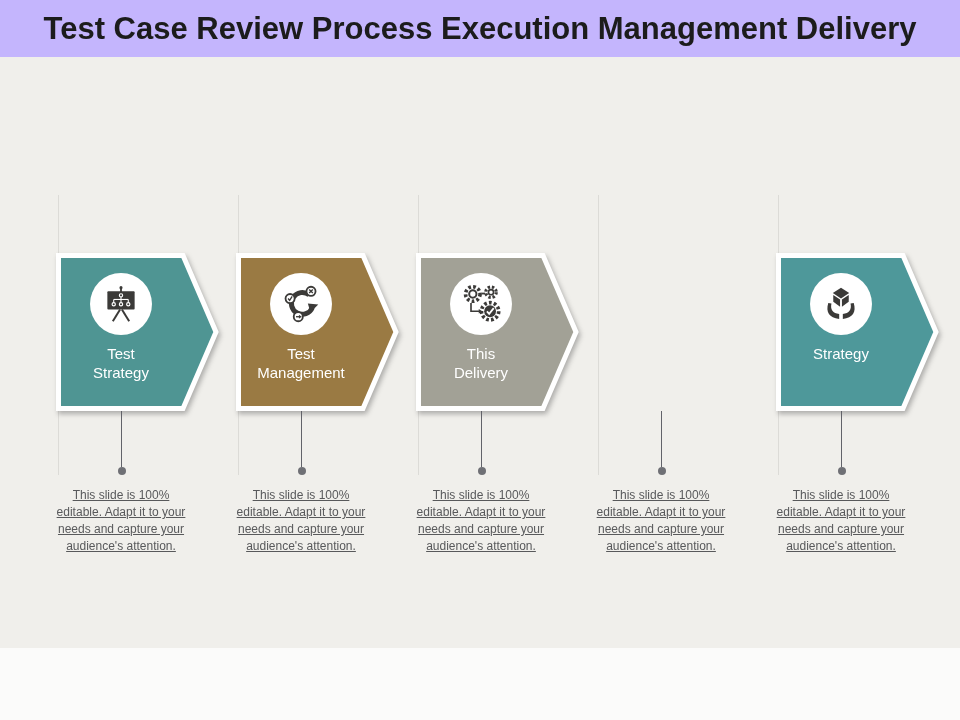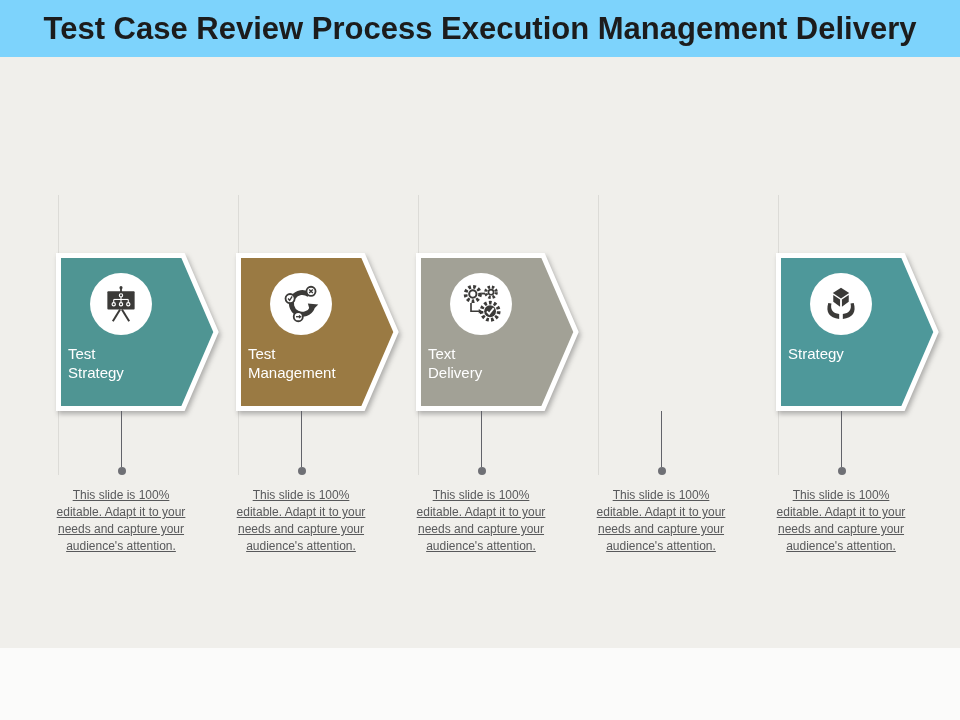--- a/index.html
+++ b/index.html
@@ -8,21 +8,21 @@
 
   .slide {
     position: relative;
     width: 960px; height: 720px;
     background: #f0efeb;
     overflow: hidden;
   }
   .title-strip {
     position: absolute; left: 0; top: 0;
     width: 960px; height: 57px;
-    background: #7dd3fc;
+    background: #c4b5fd;
     display: flex; align-items: center; justify-content: center;
   }
   .bottom-strip {
     position: absolute; left: 0; top: 648px;
     width: 960px; height: 72px;
     background: #fbfbfa;
   }
   .slide-title {
     font-size: 31px;
     font-weight: bold;
@@ -49,22 +49,23 @@
   .icon-circle {
     position: absolute;
     left: 34px; top: 20px;
     width: 62px; height: 62px;
     border-radius: 50%;
     background: #ffffff;
     display: flex; align-items: center; justify-content: center;
   }
   .step-label {
     position: absolute;
-    left: 12px; top: 91px;
+    left: 2px; top: 91px;
     width: 126px;
+    text-align: center;
     color: #ffffff;
     font-size: 15px;
     line-height: 19px;
   }
   .step-label span { display: block; }
 
   .connector {
     position: absolute;
     top: 411px;
     width: 1px; height: 56px;
@@ -200,21 +201,21 @@
         <circle cx="33" cy="9" r="5.8" fill="none" stroke="#3b3a38" stroke-width="3.4" stroke-dasharray="2.6 2"></circle>
         <circle cx="33" cy="9" r="2.8" fill="none" stroke="#3b3a38" stroke-width="1.8"></circle>
         <polyline points="11,21 11,30 20,30" fill="none" stroke="#3b3a38" stroke-width="1.8"></polyline>
         <polygon points="19.5,27.5 23.5,30 19.5,32.5" fill="#3b3a38"></polygon>
         <circle cx="32" cy="30" r="9.5" fill="none" stroke="#3b3a38" stroke-width="4" stroke-dasharray="3 2.4"></circle>
         <circle cx="32" cy="30" r="6.5" fill="#3b3a38"></circle>
         <polyline points="28.5,30 31,32.8 36,26.5" fill="none" stroke="#ffffff" stroke-width="2"></polyline>
       </svg>
     </div>
     <div class="step-label">
-      <span>Text</span>
+      <span>This</span>
       <span>Delivery</span>
     </div>
   </div>
   <div class="connector conn-2">
       <div class="dot"></div>
     </div>
   <p class="desc desc-2">
     <span>This slide is 100%</span>
       <span>editable. Adapt it to your</span>
       <span>needs and capture your</span>

